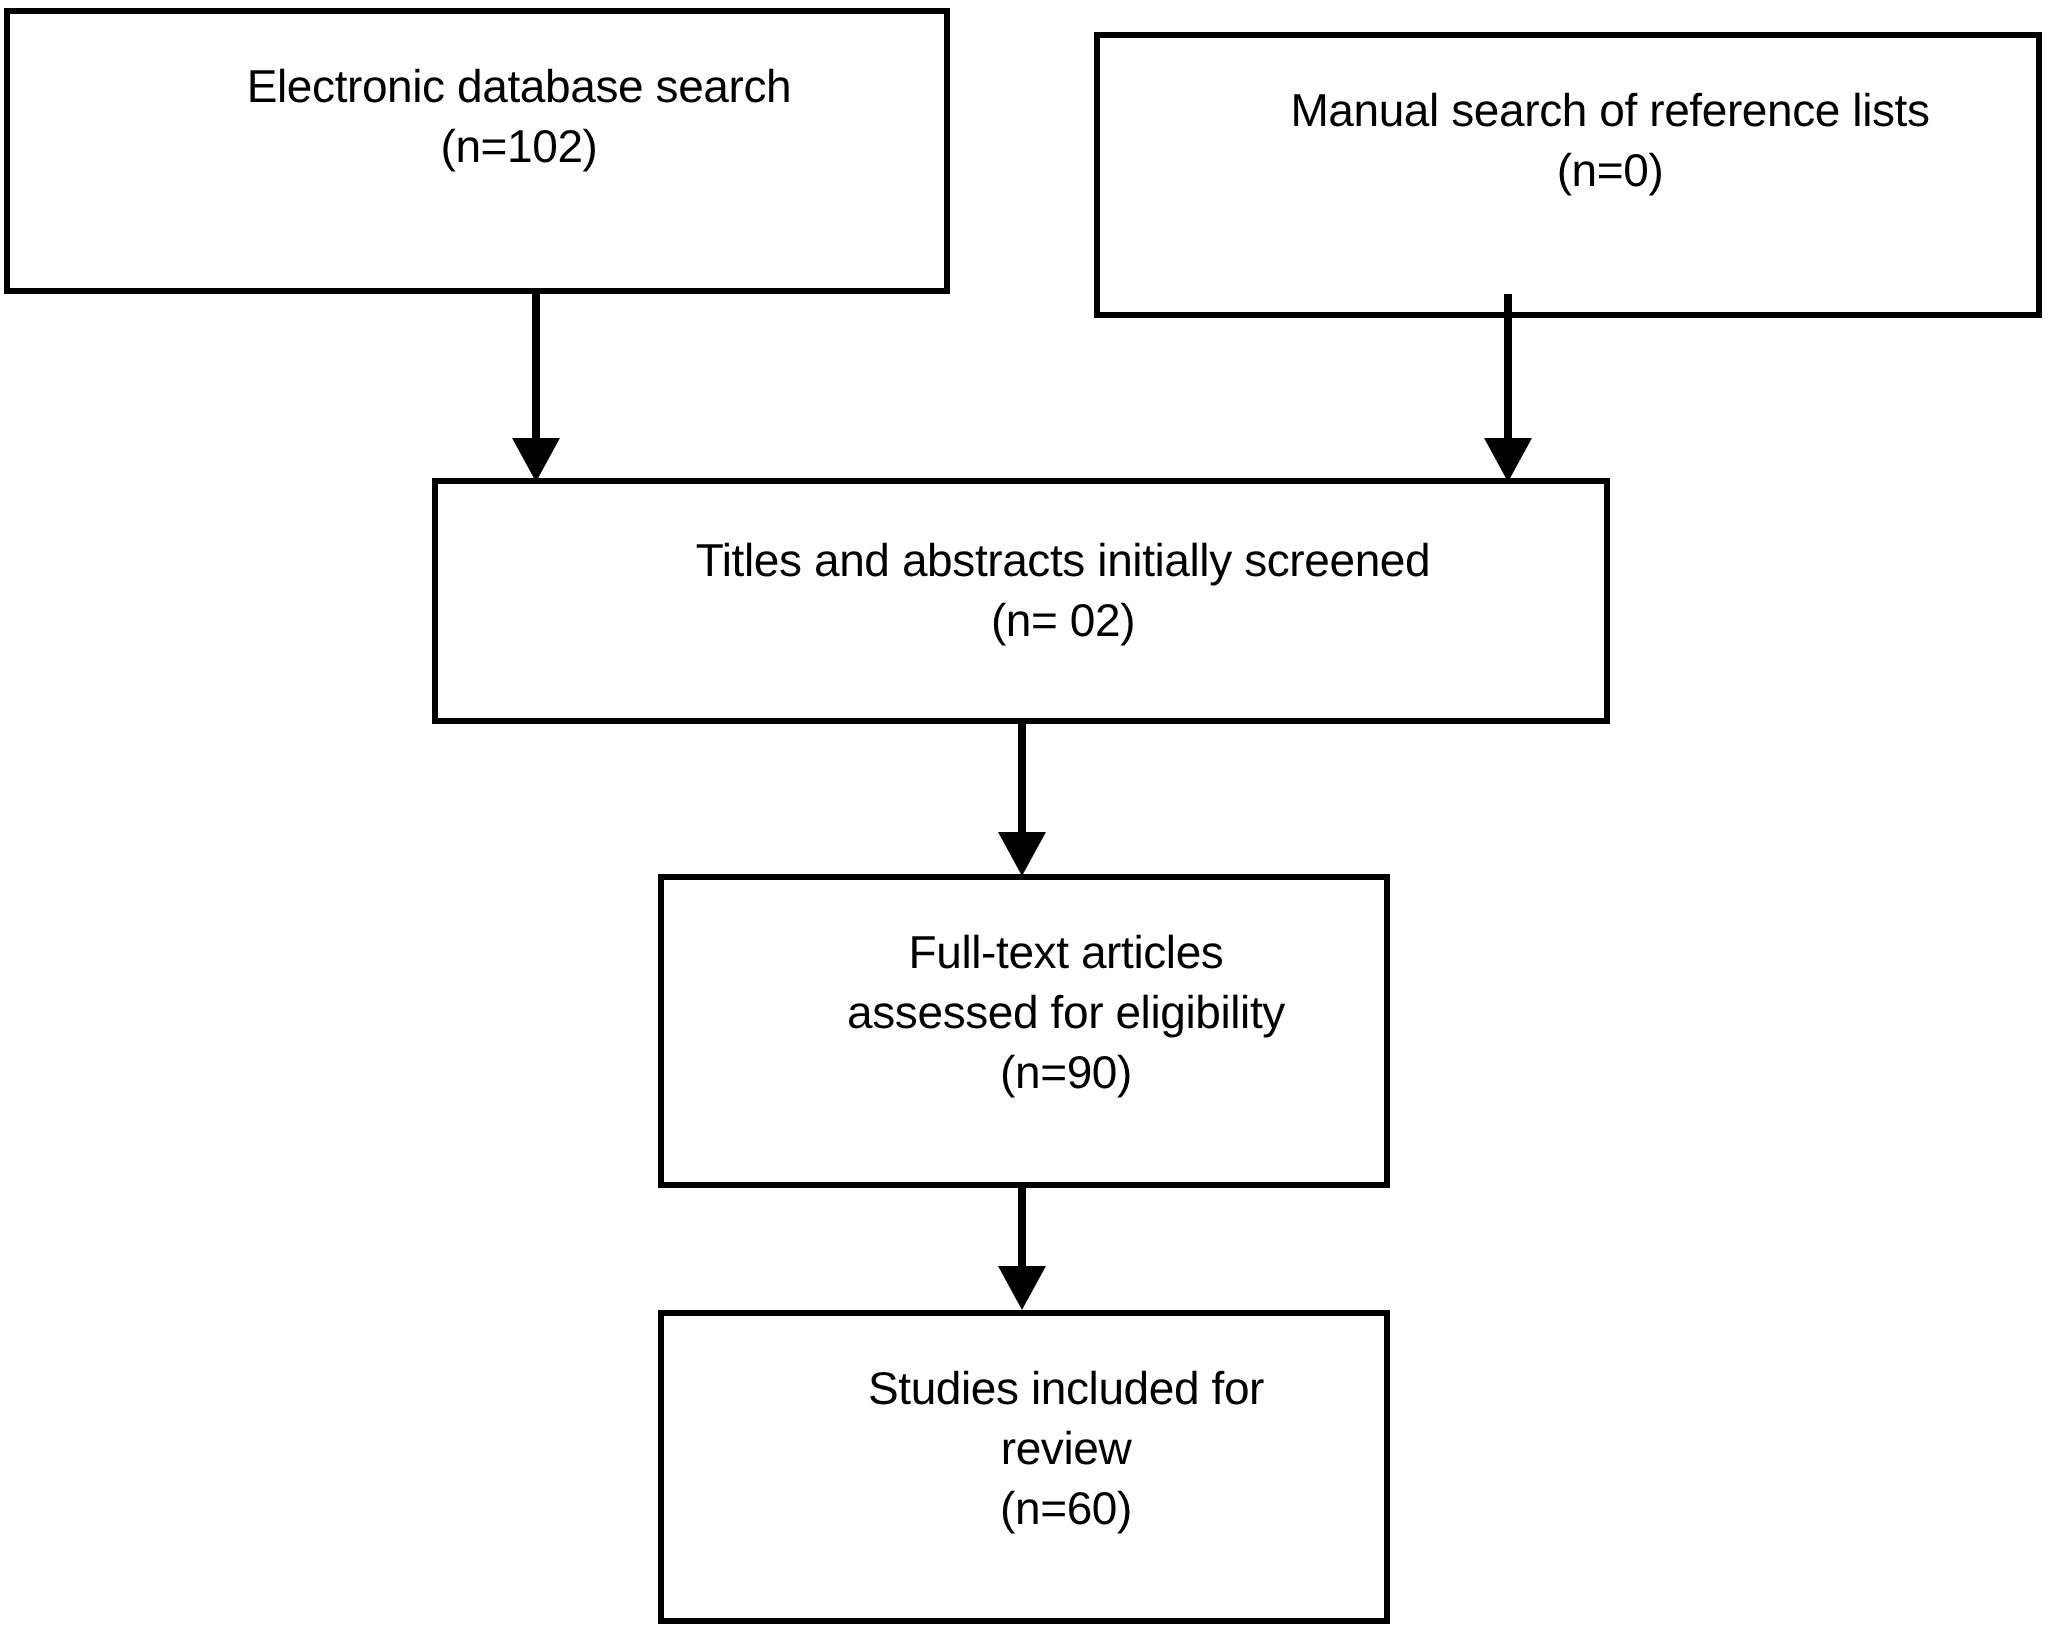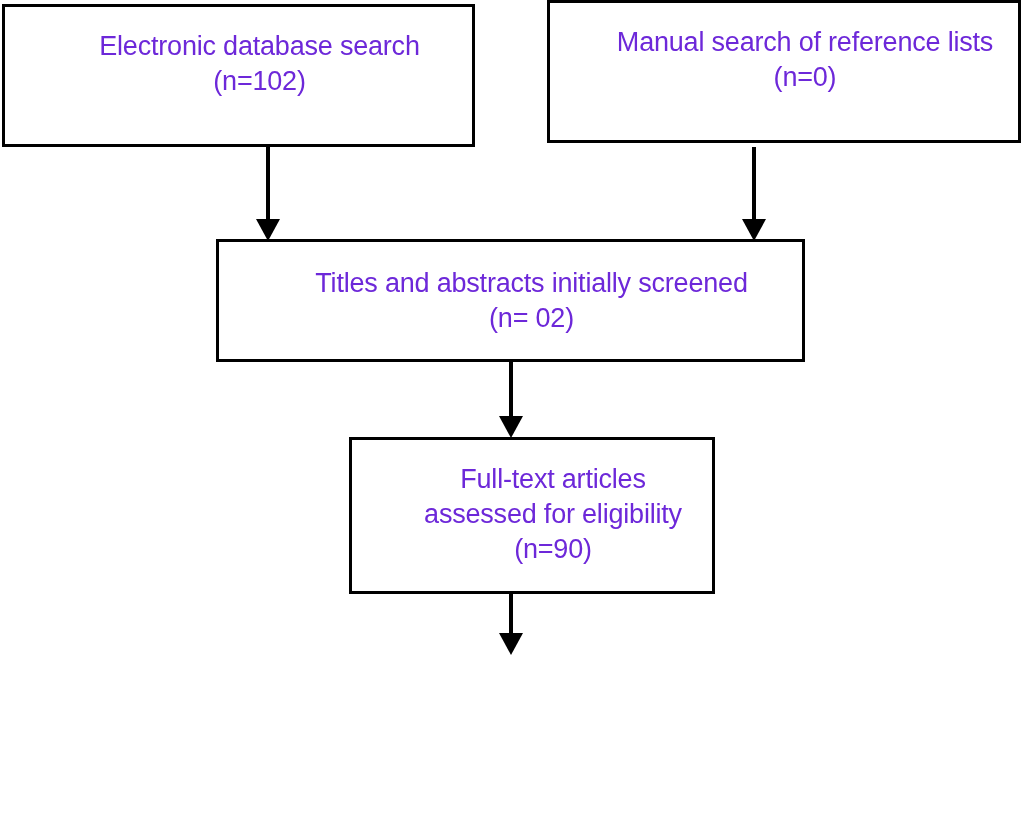--- a/index.html
+++ b/index.html
@@ -17,35 +17,35 @@
   }
   .node {
     position: absolute;
     box-sizing: border-box;
     background: #ffffff;
     border: 3px solid #000000;
     display: flex;
     flex-direction: column;
     align-items: center;
     text-align: center;
-    color: #6d28d9;
-    font-size: 27px;
+    color: #000000;
+    font-size: 23px;
     line-height: 1.30;
     letter-spacing: -0.2px;
     padding-left: 42px;
   }
   .node .lines {
     width: 100%;
     white-space: pre-line;
   }
   
   #node-1 { left: 2px;   top: 4px;   width: 473px; height: 143px; padding-top: 22px; }
-  #node-2 { left: 547px; top: 0;   width: 474px; height: 143px; padding-top: 22px; }
+  #node-2 { left: 547px; top: 16px;   width: 474px; height: 143px; padding-top: 22px; }
   #node-3 { left: 216px; top: 239px; width: 589px; height: 123px; padding-top: 24px; align-items: center; }
-  #node-4 { left: 329px; top: 437px; width: 366px; height: 157px; padding-top: 22px; margin-left: 20px; }
+  #node-4 { left: 329px; top: 437px; width: 366px; height: 157px; padding-top: 22px; }
   #node-5 { left: 329px; top: 655px; width: 366px; height: 157px; padding-top: 22px; }
 
   
   .arrow { position: absolute; }
   .arrow .shaft {
     position: absolute;
     left: 0;
     top: 0;
     width: 4px;
     background: #000000;
@@ -94,20 +94,25 @@
     <div class="lines">Titles and abstracts initially screened
 (n= 02)</div>
   </div>
 
   <div class="node" id="node-4">
     <div class="lines">Full-text articles
 assessed for eligibility
 (n=90)</div>
   </div>
 
+  <div class="node" id="node-5">
+    <div class="lines">Studies included for
+review
+(n=60)</div>
+  </div>
 
   <div class="arrow" id="arrow-1">
     <div class="shaft"></div>
     <div class="head"></div>
   </div>
 
   <div class="arrow" id="arrow-2">
     <div class="shaft"></div>
     <div class="head"></div>
   </div>

